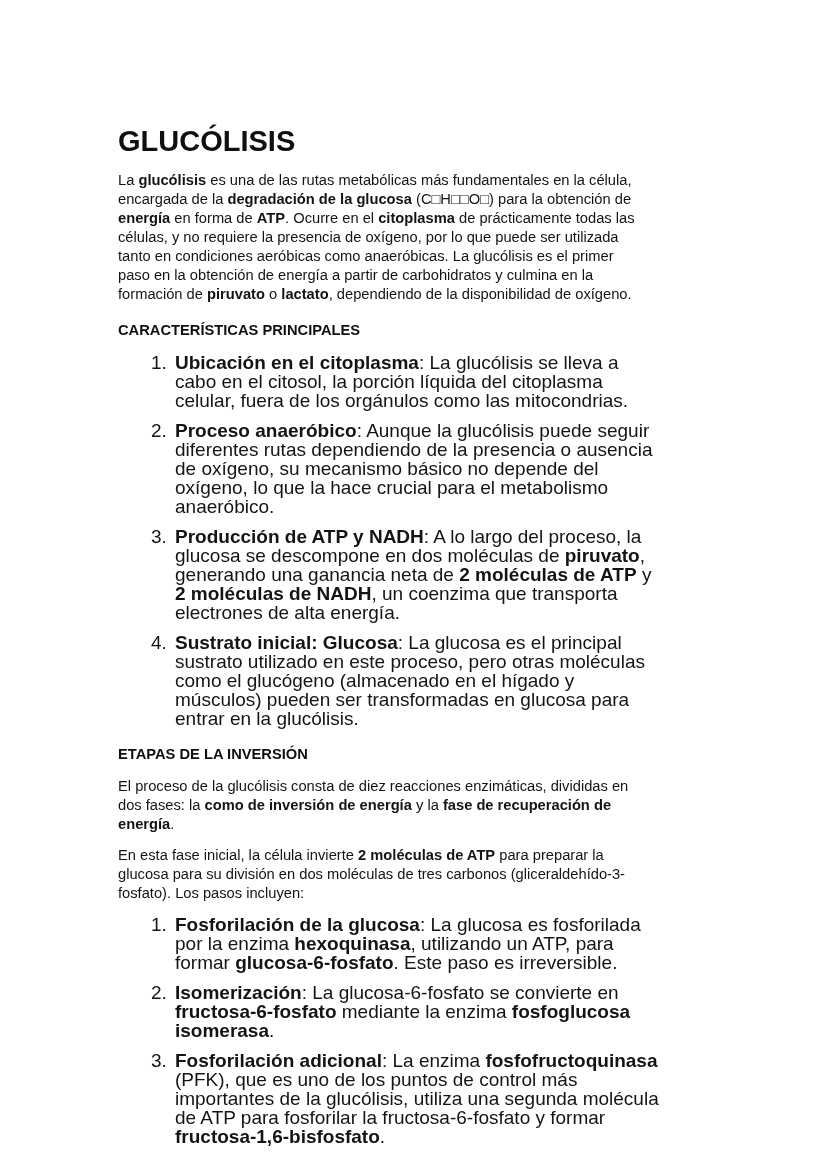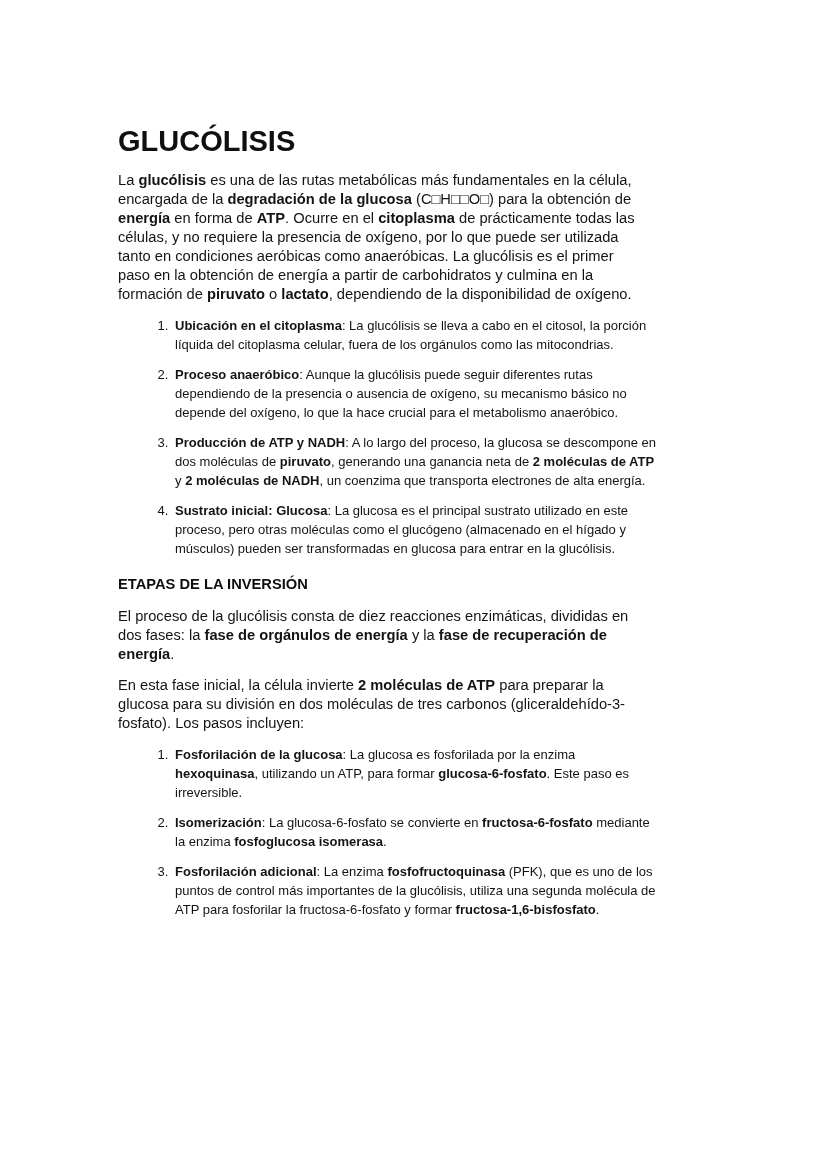--- a/index.html
+++ b/index.html
@@ -41,45 +41,46 @@
     line-height: 19px;
   }
   ol.list {
     margin: 0 0 7px 0;
     padding: 0 0 0 54px;
     list-style: decimal;
   }
   ol.list > li {
     margin: 0 0 11px 0;
     padding-left: 3px;
-    font-size: 13px;
+    font-size: 19px;
     line-height: 19px;
   }
   strong { font-weight: 700; }
 </style>
 </head>
 <body>
 
 <div class="page">
 
   <h1 class="doc-title">GLUCÓLISIS</h1>
 
   <p class="body-text">La <strong>glucólisis</strong> es una de las rutas metabólicas más fundamentales en la célula, encargada de la <strong>degradación de la glucosa</strong> (C□H□□O□) para la obtención de <strong>energía</strong> en forma de <strong>ATP</strong>. Ocurre en el <strong>citoplasma</strong> de prácticamente todas las células, y no requiere la presencia de oxígeno, por lo que puede ser utilizada tanto en condiciones aeróbicas como anaeróbicas. La glucólisis es el primer paso en la obtención de energía a partir de carbohidratos y culmina en la formación de <strong>piruvato</strong> o <strong>lactato</strong>, dependiendo de la disponibilidad de oxígeno.</p>
 
+  <h2 class="heading">CARACTERÍSTICAS PRINCIPALES</h2>
 
   <ol class="list">
     <li><strong>Ubicación en el citoplasma</strong>: La glucólisis se lleva a cabo en el citosol, la porción líquida del citoplasma celular, fuera de los orgánulos como las mitocondrias.</li>
     <li><strong>Proceso anaeróbico</strong>: Aunque la glucólisis puede seguir diferentes rutas dependiendo de la presencia o ausencia de oxígeno, su mecanismo básico no depende del oxígeno, lo que la hace crucial para el metabolismo anaeróbico.</li>
     <li><strong>Producción de ATP y NADH</strong>: A lo largo del proceso, la glucosa se descompone en dos moléculas de <strong>piruvato</strong>, generando una ganancia neta de <strong>2 moléculas de ATP</strong> y <strong>2 moléculas de NADH</strong>, un coenzima que transporta electrones de alta energía.</li>
     <li><strong>Sustrato inicial: Glucosa</strong>: La glucosa es el principal sustrato utilizado en este proceso, pero otras moléculas como el glucógeno (almacenado en el hígado y músculos) pueden ser transformadas en glucosa para entrar en la glucólisis.</li>
   </ol>
 
   <h2 class="heading">ETAPAS DE LA INVERSIÓN</h2>
 
-  <p class="body-text">El proceso de la glucólisis consta de diez reacciones enzimáticas, divididas en dos fases: la <strong>fase de orgánulos de energía</strong> y la <strong>fase de recuperación de energía</strong>.</p>
+  <p class="body-text">El proceso de la glucólisis consta de diez reacciones enzimáticas, divididas en dos fases: la <strong>como de inversión de energía</strong> y la <strong>fase de recuperación de energía</strong>.</p>
 
 
   <p class="body-text">En esta fase inicial, la célula invierte <strong>2 moléculas de ATP</strong> para preparar la glucosa para su división en dos moléculas de tres carbonos (gliceraldehído-3-fosfato). Los pasos incluyen:</p>
 
   <ol class="list">
     <li><strong>Fosforilación de la glucosa</strong>: La glucosa es fosforilada por la enzima <strong>hexoquinasa</strong>, utilizando un ATP, para formar <strong>glucosa-6-fosfato</strong>. Este paso es irreversible.</li>
     <li><strong>Isomerización</strong>: La glucosa-6-fosfato se convierte en <strong>fructosa-6-fosfato</strong> mediante la enzima <strong>fosfoglucosa isomerasa</strong>.</li>
     <li><strong>Fosforilación adicional</strong>: La enzima <strong>fosfofructoquinasa</strong> (PFK), que es uno de los puntos de control más importantes de la glucólisis, utiliza una segunda molécula de ATP para fosforilar la fructosa-6-fosfato y formar <strong>fructosa-1,6-bisfosfato</strong>.</li>
   </ol>
 

